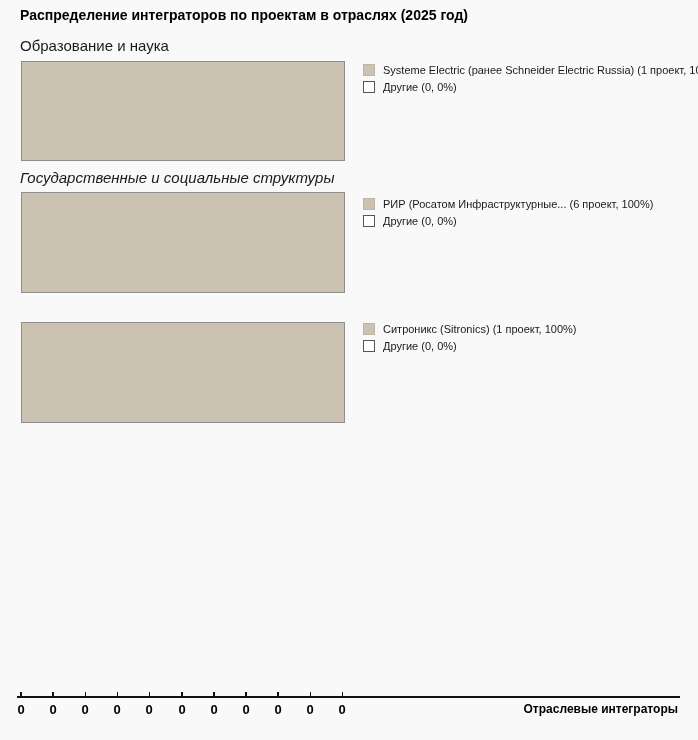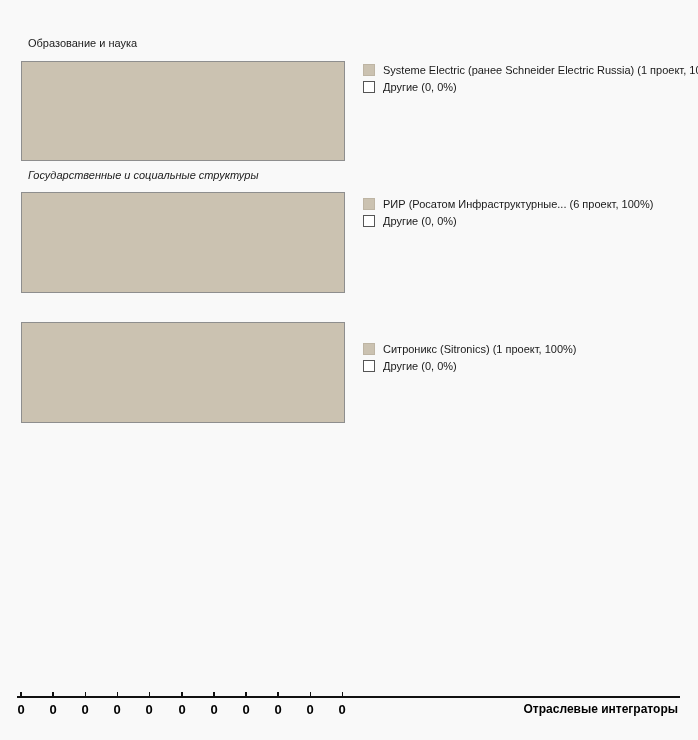--- a/index.html
+++ b/index.html
@@ -17,22 +17,22 @@
   .chart-title {
     position: absolute;
     left: 20px; top: 7px;
     font-size: 14px;
     font-weight: bold;
     color: #000;
     white-space: nowrap;
   }
   .section-header {
     position: absolute;
-    left: 28px;
-    font-size: 11px;
+    left: 20px;
+    font-size: 15px;
     font-weight: normal;
     color: #1a1a1a;
     white-space: nowrap;
   }
   .bar {
     position: absolute;
     left: 21px;
     width: 324px;
     box-sizing: border-box;
     background: #cbc2b1;
@@ -96,27 +96,28 @@
     top: 719px;
     right: 8px;
     font-size: 12px;
     color: #8f8f8f;
     white-space: nowrap;
     margin-top: 46px;
   }
   
   #hdr-0 { top: 37px; }  #bar-0 { top: 61px;  height: 100px; } #leg-0 { top: 61px; }
   #hdr-1 { top: 169px; font-style: italic; } #bar-1 { top: 192px; height: 101px; } #leg-1 { top: 195px; }
-  #hdr-2 { top: 300px; } #bar-2 { top: 322px; height: 101px; } #leg-2 { top: 340px; }
+  #hdr-2 { top: 300px; } #bar-2 { top: 322px; height: 101px; } #leg-2 { top: 320px; }
 </style>
 </head>
 <body>
 
 <div class="page">
 
+  <div class="chart-title">Распределение интеграторов по проектам в отраслях (2025 год)</div>
 
   <div class="section-header" id="hdr-0">Образование и наука</div>
   <div class="bar" id="bar-0"></div>
   <div class="legend" id="leg-0">
     <div class="legend-row">
       <span class="swatch filled"></span>
       <span class="legend-label">Systeme Electric (ранее Schneider Electric Russia) (1 проект, 100%)</span>
     </div>
     <div class="legend-row">
       <span class="swatch empty"></span>

